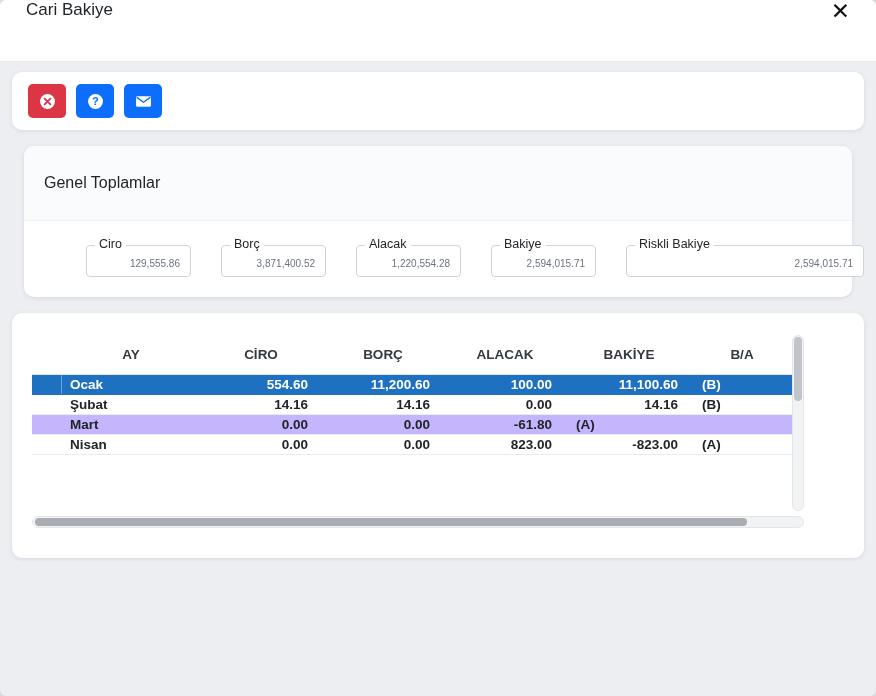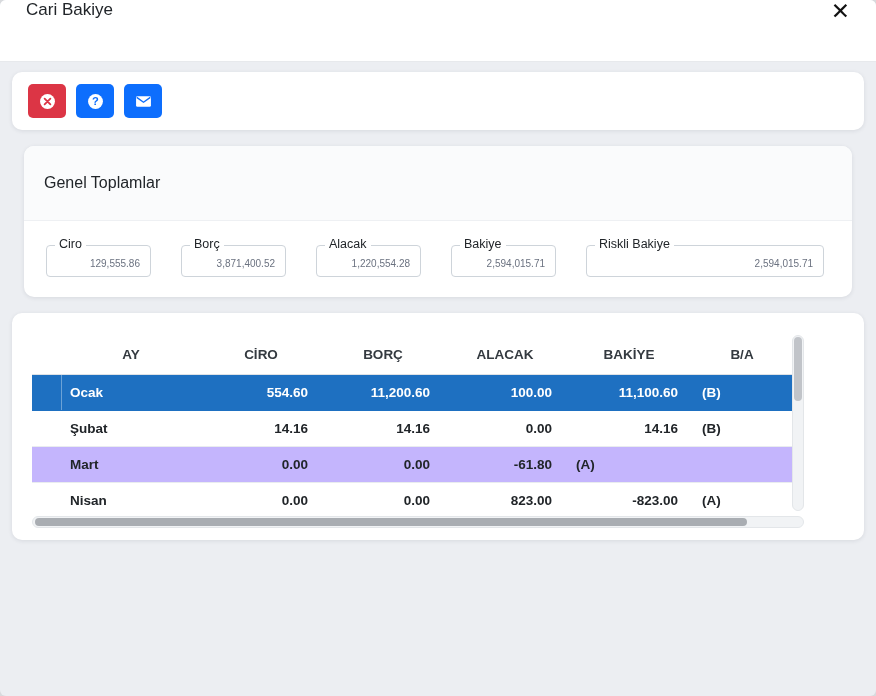--- a/index.html
+++ b/index.html
@@ -54,42 +54,42 @@
     display:flex; align-items:center; justify-content:space-between; cursor:pointer;
   }
   .chev{ flex:0 0 auto; margin-left:8px; }
 
   
   .totals-card{ margin:16px 24px 0; }
   .totals-header{
     padding:28px 20px; font-size:16px; font-weight:500; color:#212529;
     background:#fafbfc; border-bottom:1px solid #eef0f3; border-radius:10px 10px 0 0;
   }
-  .totals-body{ padding:24px 22px 20px; display:flex; gap:30px; }
+  .totals-body{ padding:24px 22px 20px; display:flex; gap:30px;margin-left:40px; }
   .tfield{ position:relative; }
   .tfield .flabel{
     position:absolute; top:-8px; left:9px; background:#fff; padding:0 4px;
     font-size:12.5px; color:#212529; white-space:nowrap;
   }
   .tfield input{
     height:32px; border:1px solid #ced4da; border-radius:4px;
     padding:4px 10px 0; font-size:10px; color:#6b7280; text-align:right;
     width:105px; background:#fff; font-family:inherit; outline:none;
   }
   .tfield.wide input{ width:238px; }
 
   
-  .table-card{ margin:16px 12px 0; padding:22px 20px 12px; }
+  .table-card{ margin:16px 12px 0; padding:22px 20px 30px; }
   .table-area{ display:flex; width:772px; }
   .tbl{ width:760px; height:176px; overflow:hidden; }
 
   .trow{
     display:grid;
     grid-template-columns:30px 138px 122px 122px 122px 126px 1fr;
-    height:36px; align-items:center; background:#fff;
+    height:20px; align-items:center; background:#fff;
     border-bottom:1px solid #e9ecef; font-size:13.5px; color:#212529;
     cursor:pointer;
   }
   .trow.thead{
     height:40px; font-weight:700; color:#343a40; cursor:default;
     border-bottom:1px solid #dee2e6;
   }
   .trow.striped{ background:#c4b5fd; }
   .trow.selected{ background:#1e70c1; color:#fff; border-bottom-color:#1e70c1; }
   .trow.selected .td.selcell{ border-right:1px solid rgba(255,255,255,.35); }

